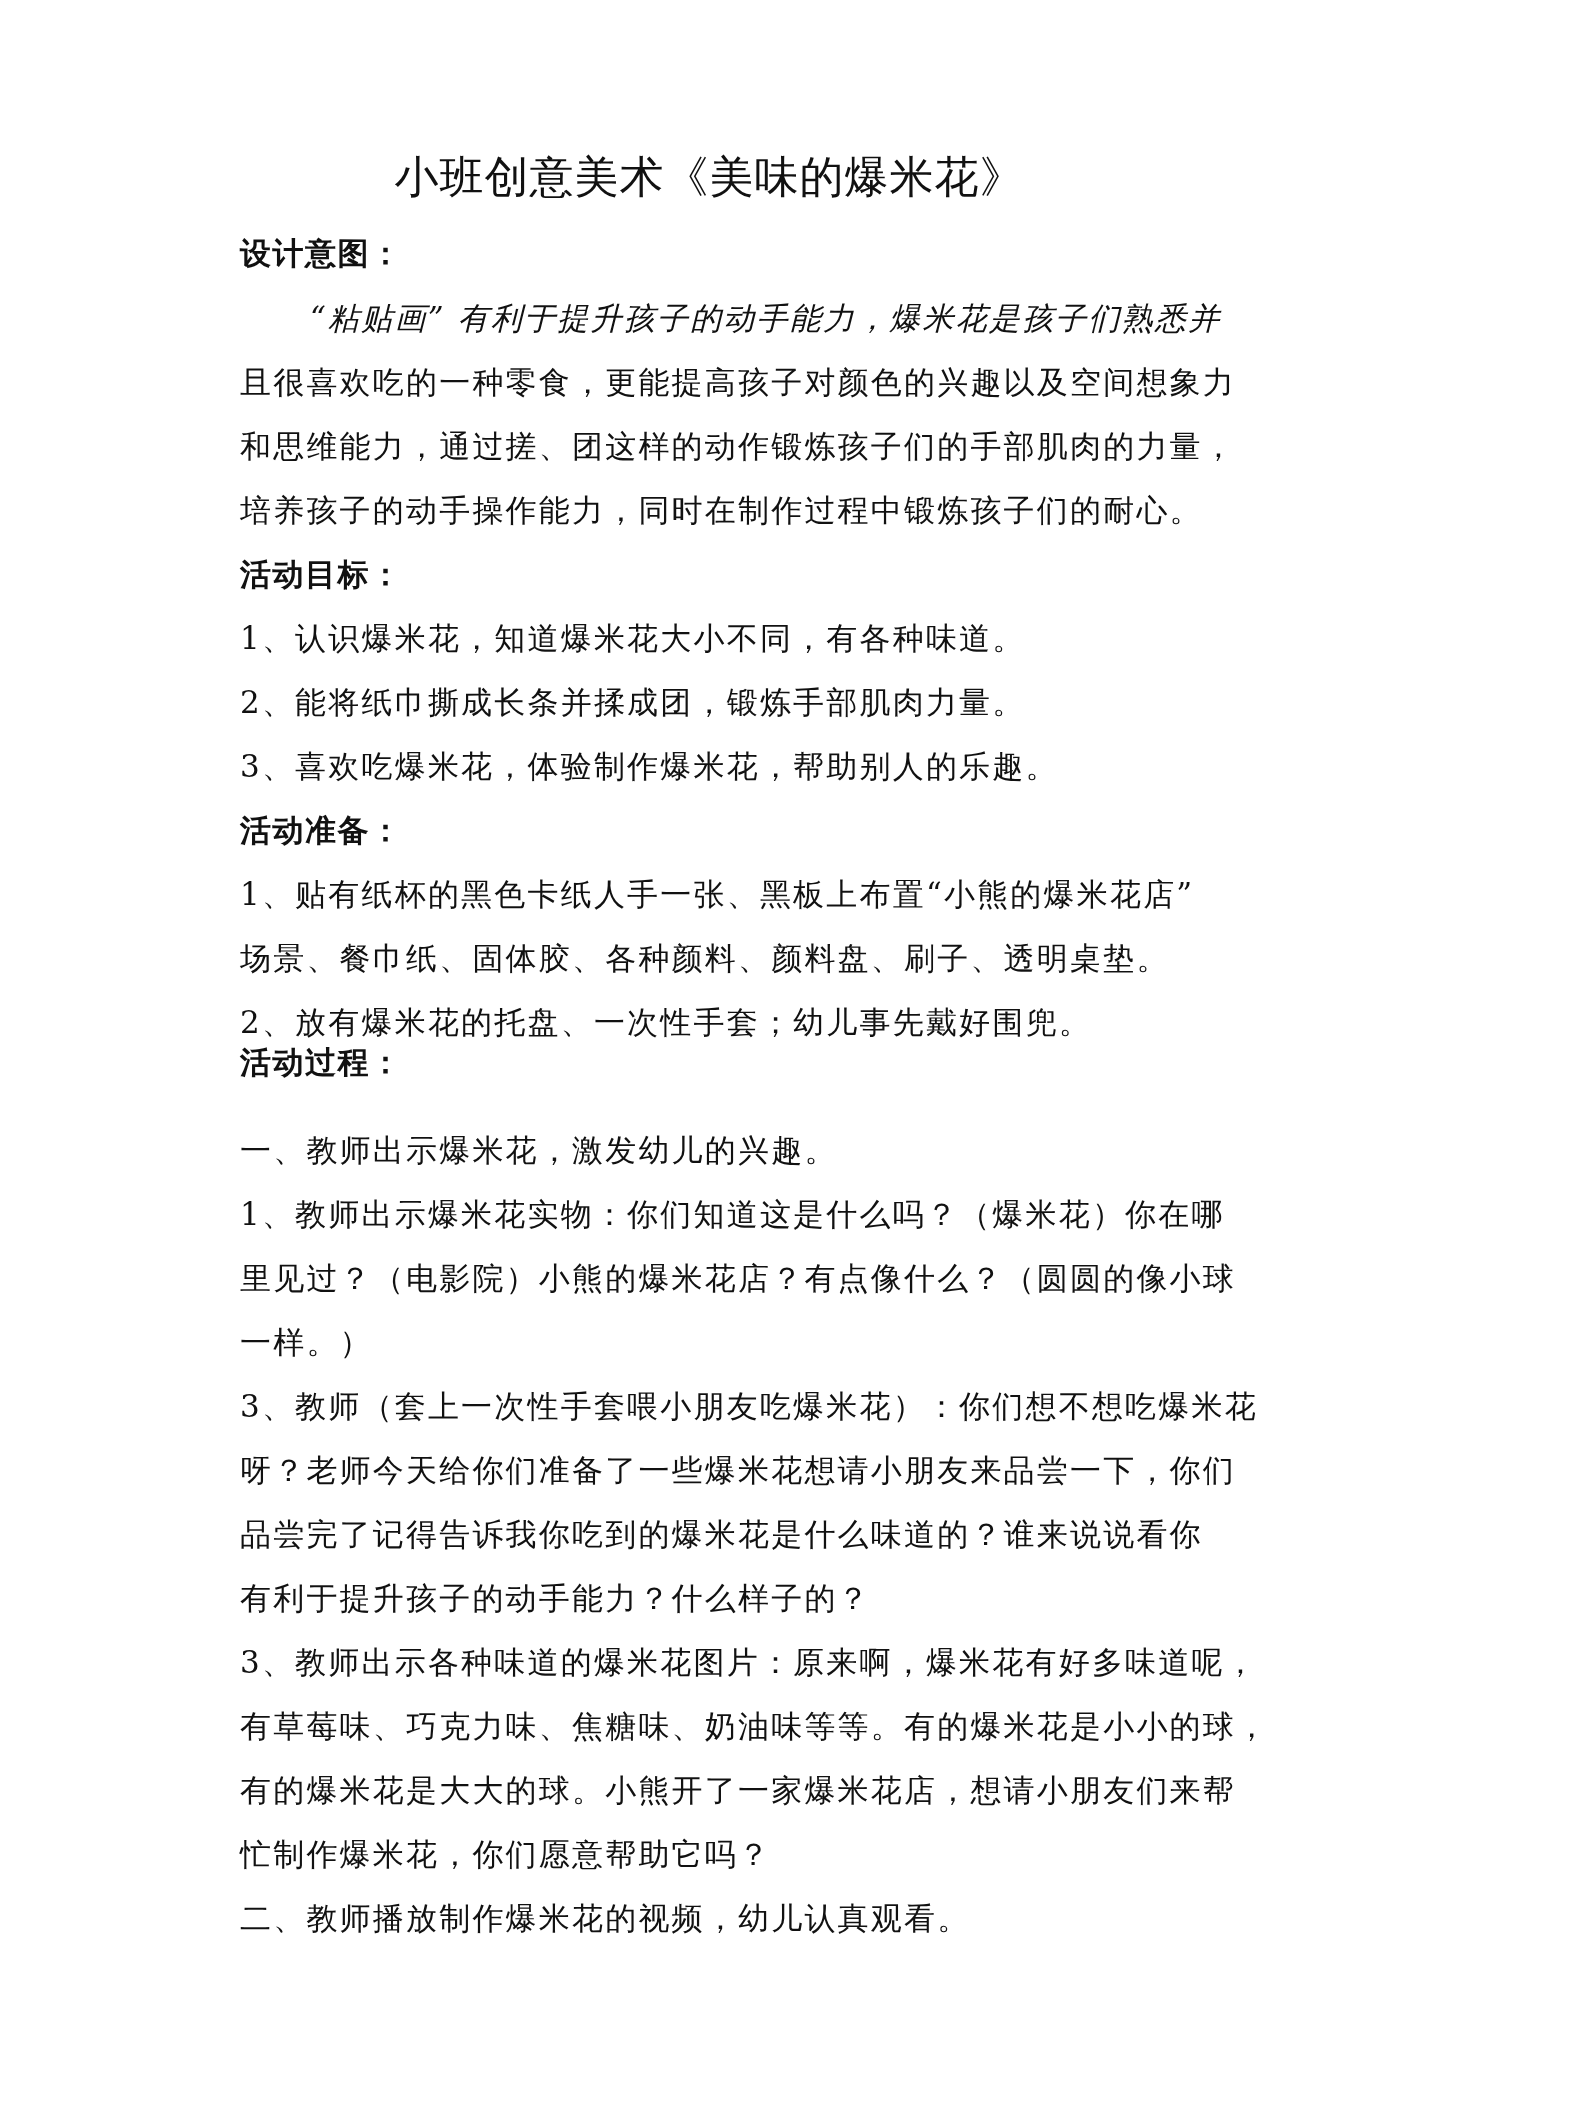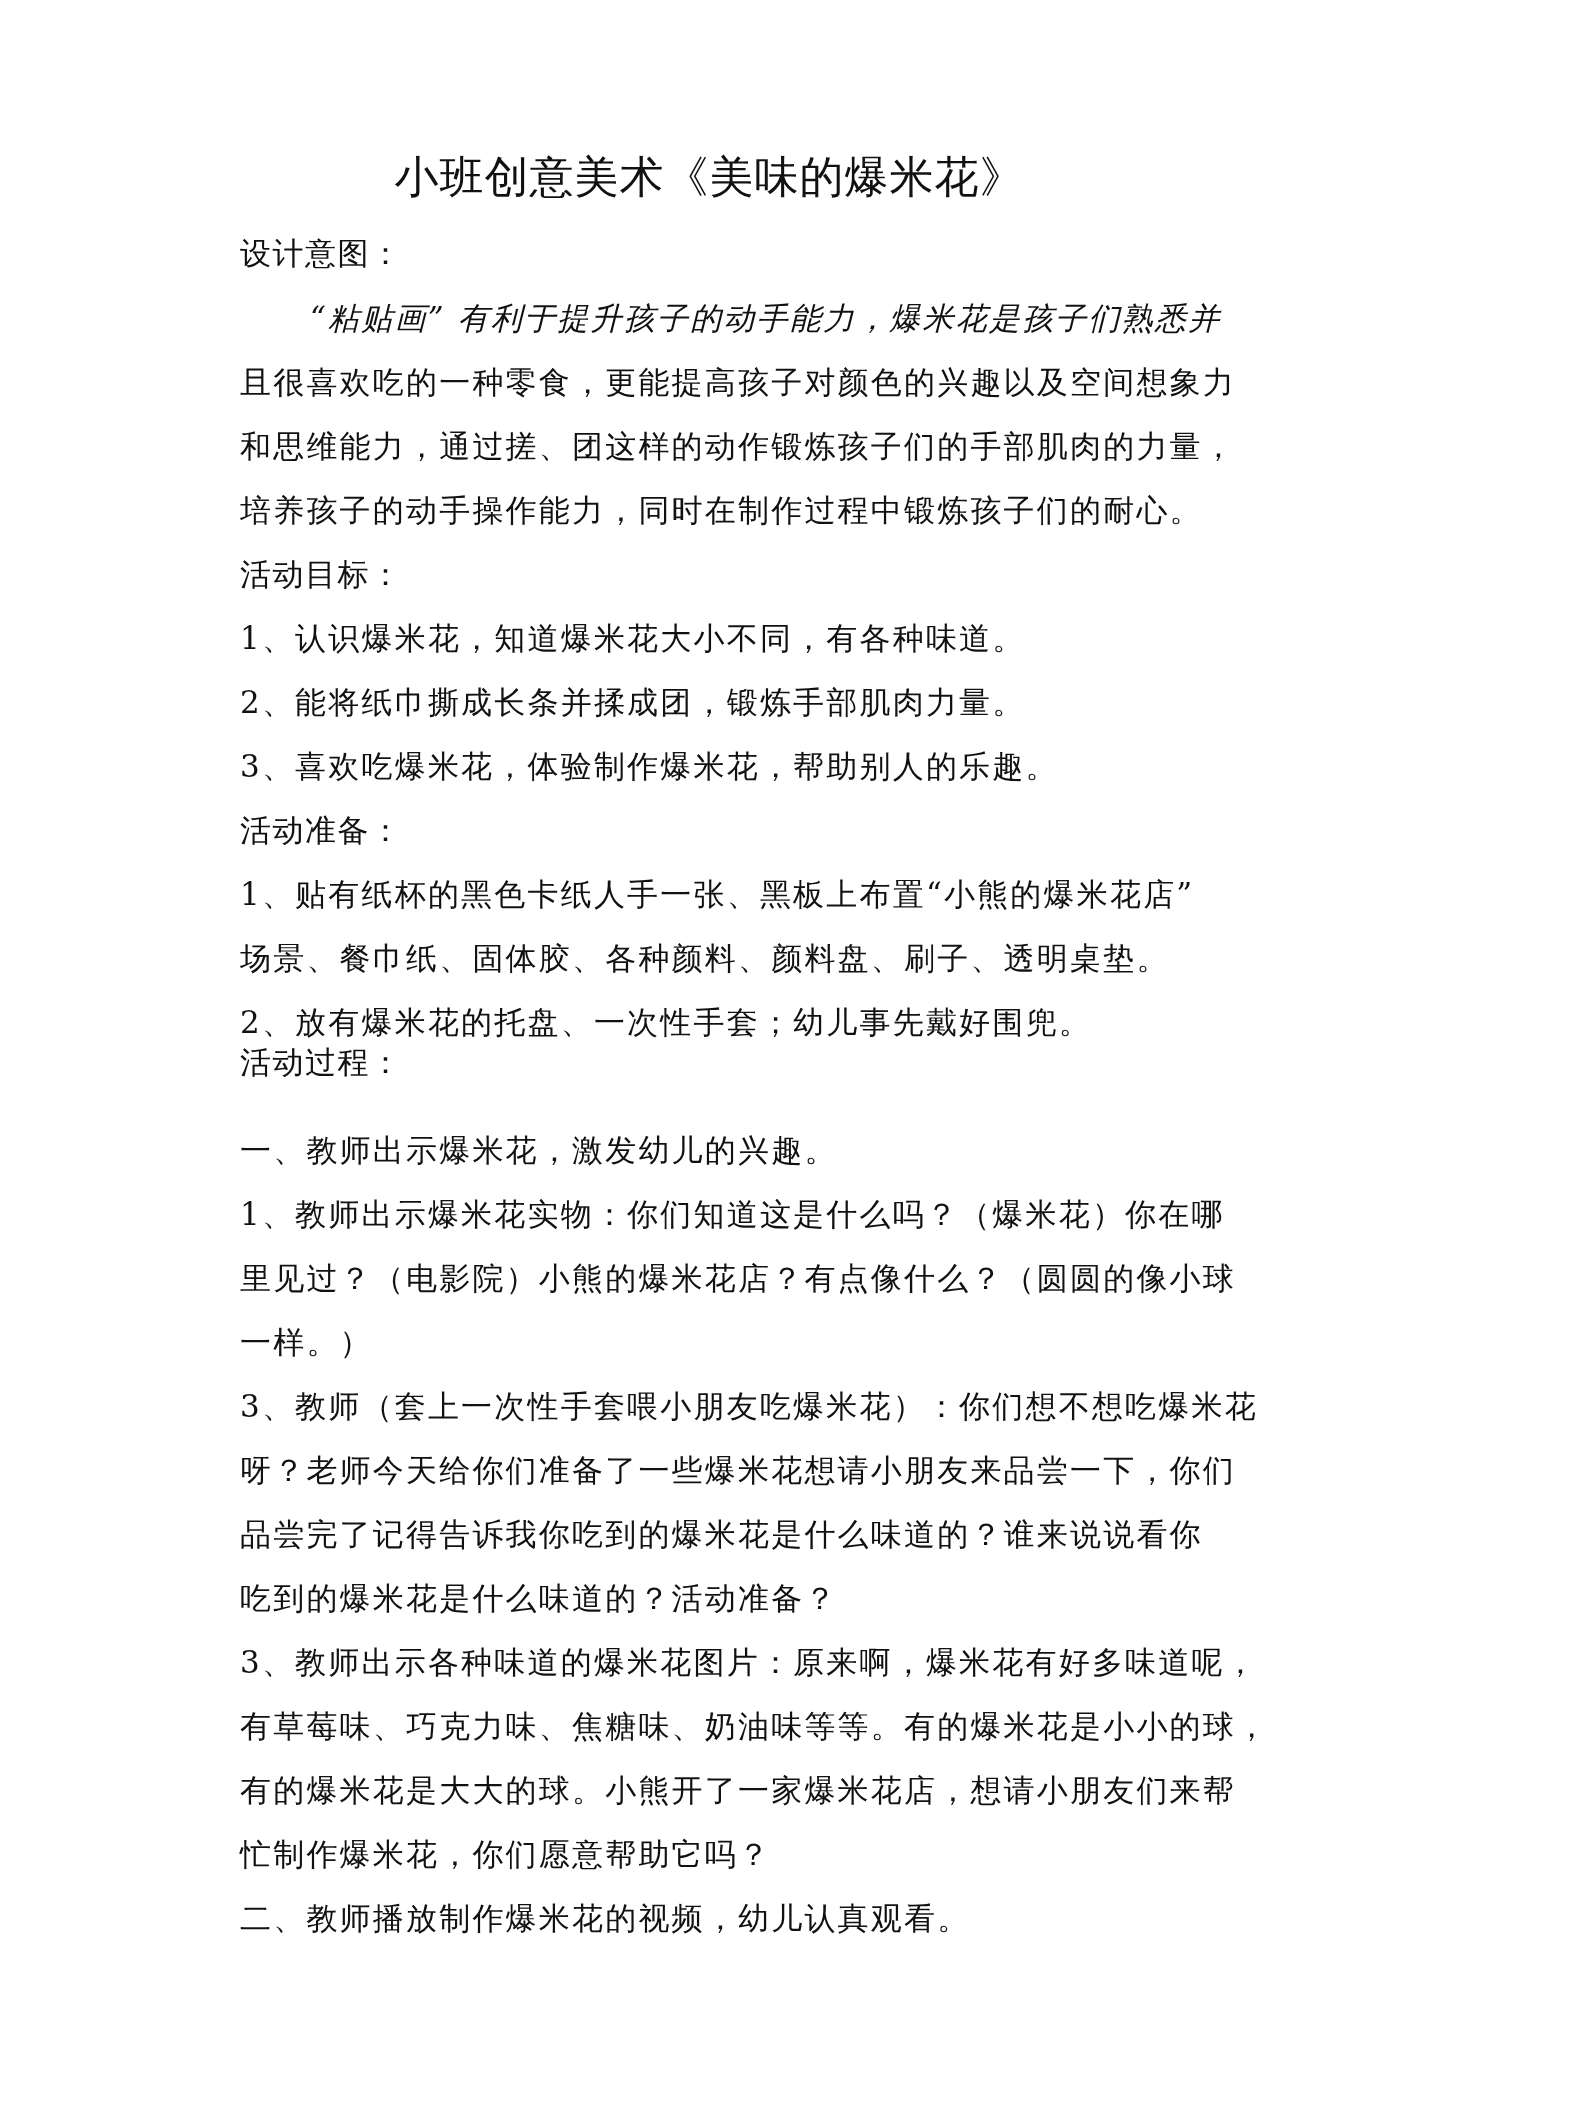--- a/index.html
+++ b/index.html
@@ -2,21 +2,21 @@
 <html><head>
 <meta charset="utf-8">
 <style>
   html, body { margin: 0; padding: 0; background: #ffffff; }
   body { width: 1587px; height: 2102px; position: relative; overflow: hidden;
          font-family: "DejaVu Serif", "Liberation Serif", serif; color: #111; }
   .title { position: absolute; left: 0; width: 1419px; top: 148px; text-align: center;
            font-size: 44px; letter-spacing: 1px; }
   .line { position: absolute; left: 240px; width: 1105px; font-size: 31px; white-space: nowrap;
           letter-spacing: 2.2px; line-height: 40px; }
-  .heading { font-weight: normal; letter-spacing: 1.5px; }
+  .heading { font-weight: bold; letter-spacing: 1.5px; }
   .indent { left: 310px; width: 1035px; font-style: italic; }
 </style>
 </head>
 <body>
 
 <div>
   <div class="title">小班创意美术《美味的爆米花》</div>
 
   <div class="line heading" style="top:233px">设计意图：</div>
   <div class="line indent" style="top:298px">“粘贴画” 有利于提升孩子的动手能力，爆米花是孩子们熟悉并</div>
@@ -35,19 +35,19 @@
   <div class="line" style="top:1002px">2、放有爆米花的托盘、一次性手套；幼儿事先戴好围兜。</div>
 
   <div class="line heading" style="top:1042px">活动过程：</div>
   <div class="line" style="top:1130px">一、教师出示爆米花，激发幼儿的兴趣。</div>
   <div class="line" style="top:1194px">1、教师出示爆米花实物：你们知道这是什么吗？（爆米花）你在哪</div>
   <div class="line" style="top:1258px">里见过？（电影院）小熊的爆米花店？有点像什么？（圆圆的像小球</div>
   <div class="line" style="top:1322px">一样。）</div>
   <div class="line" style="top:1386px">3、教师（套上一次性手套喂小朋友吃爆米花）：你们想不想吃爆米花</div>
   <div class="line" style="top:1450px">呀？老师今天给你们准备了一些爆米花想请小朋友来品尝一下，你们</div>
   <div class="line" style="top:1514px">品尝完了记得告诉我你吃到的爆米花是什么味道的？谁来说说看你</div>
-  <div class="line" style="top:1578px">吃到的爆米花是什么味道的？活动准备？</div>
+  <div class="line" style="top:1578px">有利于提升孩子的动手能力？什么样子的？</div>
   <div class="line" style="top:1642px">3、教师出示各种味道的爆米花图片：原来啊，爆米花有好多味道呢，</div>
   <div class="line" style="top:1706px">有草莓味、巧克力味、焦糖味、奶油味等等。有的爆米花是小小的球，</div>
   <div class="line" style="top:1770px">有的爆米花是大大的球。小熊开了一家爆米花店，想请小朋友们来帮</div>
   <div class="line" style="top:1834px">忙制作爆米花，你们愿意帮助它吗？</div>
   <div class="line" style="top:1898px">二、教师播放制作爆米花的视频，幼儿认真观看。</div>
 </div>
 
 </body></html>

